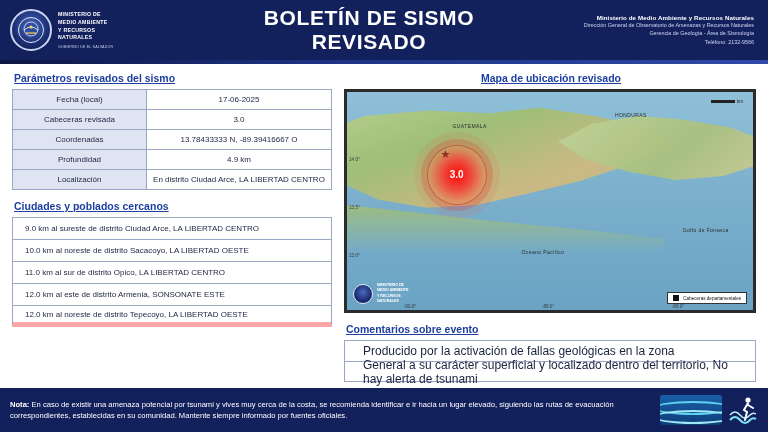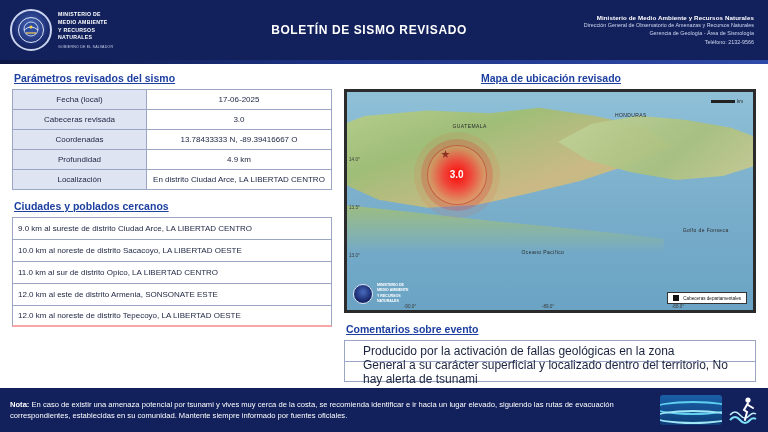--- a/index.html
+++ b/index.html
@@ -47,21 +47,21 @@
   }
   .ministry-sub {
     font-size: 3.6px;
     letter-spacing: .2px;
     margin-top: 3px;
     color: #c7cfe8;
   }
   .header-title {
     flex: 1 1 auto;
     text-align: center;
-    font-size: 12px;
+    font-size: 21px;
     font-weight: bold;
     letter-spacing: 0.6px;
   }
   .header-right {
     width: 230px;
     flex: 0 0 auto;
     text-align: right;
     padding-right: 4px;
   }
   .header-right .hr-main {
@@ -122,28 +122,28 @@
     background: #ffffff;
     color: #1b2340;
   }
 
   
   .cities { margin-top: 10px; }
   .city-row {
     border: 1px solid #9aa6c4;
     border-bottom: none;
     font-size: 8px;
-    padding: 5px 5px;
+    padding: 5px 12px;
     color: #1b2340;
     background: #fff;
     height: 22px;
     display: flex;
     align-items: center;
   }
-  .city-row:last-child { border-bottom: 2px solid #fca5a5; }
+  .city-row:last-child { border-bottom: 5px solid #fca5a5; }
 
   
   .map-box {
     border: 3px solid #2b2b2b;
     background: #7fb2cd;
     height: 224px;
     position: relative;
     overflow: hidden;
   }
   .sea {

